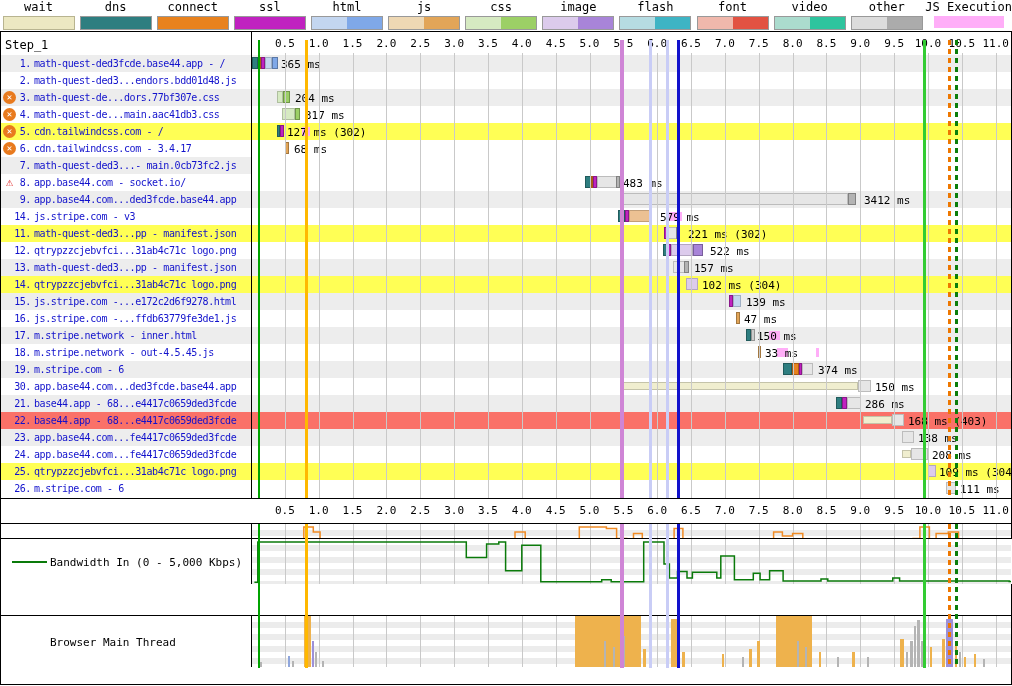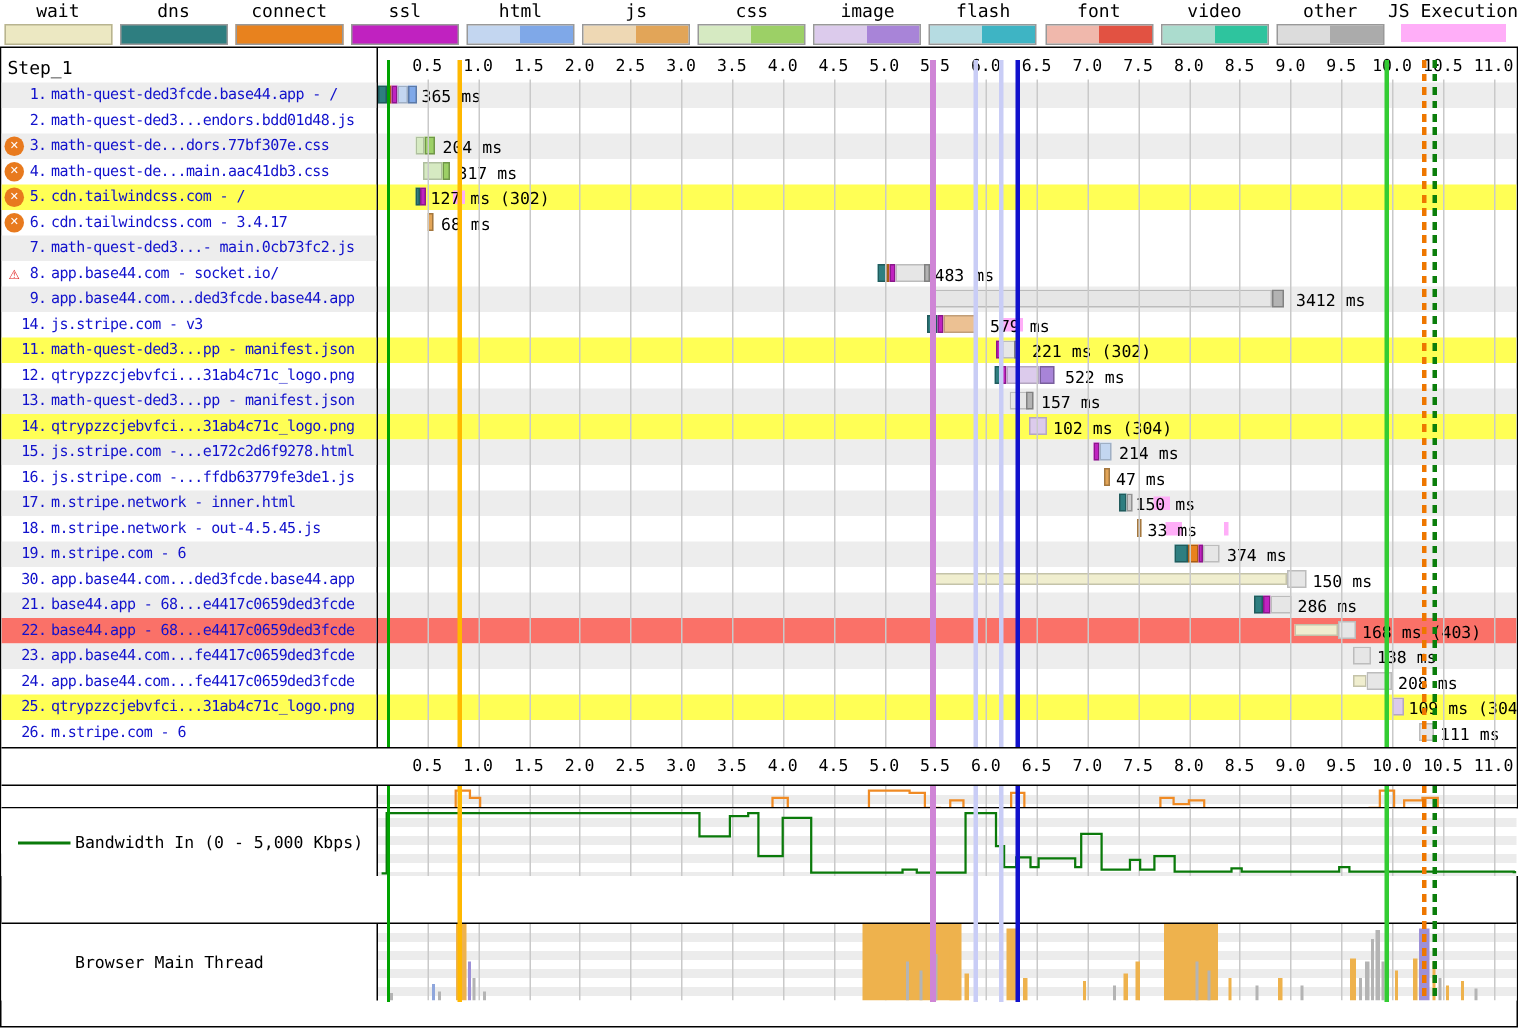--- a/index.html
+++ b/index.html
@@ -336,21 +336,21 @@
           <div class="seg seg-solid" style="left: 432px; width: 5px; background: rgb(179, 179, 179);"></div>
           <span class="ms-label" style="left: 442px;">157 ms</span>
         </div>
         <div class="wrow bg-yellow" style="top: 244px;">
           <div class="seg" style="left: 434px; width: 12px; background: rgb(220, 203, 236);"></div>
           <span class="ms-label" style="left: 450px;">102 ms (304)</span>
         </div>
         <div class="wrow bg-alt" style="top: 261px;">
           <div class="seg seg-solid" style="left: 477px; width: 4px; background: rgb(192, 34, 192);"></div>
           <div class="seg" style="left: 481px; width: 8px; background: rgb(195, 214, 240);"></div>
-          <span class="ms-label" style="left: 494px;">214 ms</span>
+          <span class="ms-label" style="left: 494px;">139 ms</span>
         </div>
         <div class="wrow" style="top: 278px;">
           <div class="seg seg-solid" style="left: 484px; width: 4px; background: rgb(226, 165, 88);"></div>
           <span class="ms-label" style="left: 492px;">47 ms</span>
         </div>
         <div class="wrow bg-alt" style="top: 295px;">
           <div class="seg seg-solid" style="left: 494px; width: 5px; background: rgb(46, 126, 128);"></div>
           <div class="seg seg-solid" style="left: 499px; width: 4px; background: rgb(204, 204, 204);"></div>
           <div class="exec" style="left: 517px; width: 11px;"></div>
           <span class="ms-label" style="left: 505px;">150 ms</span>

